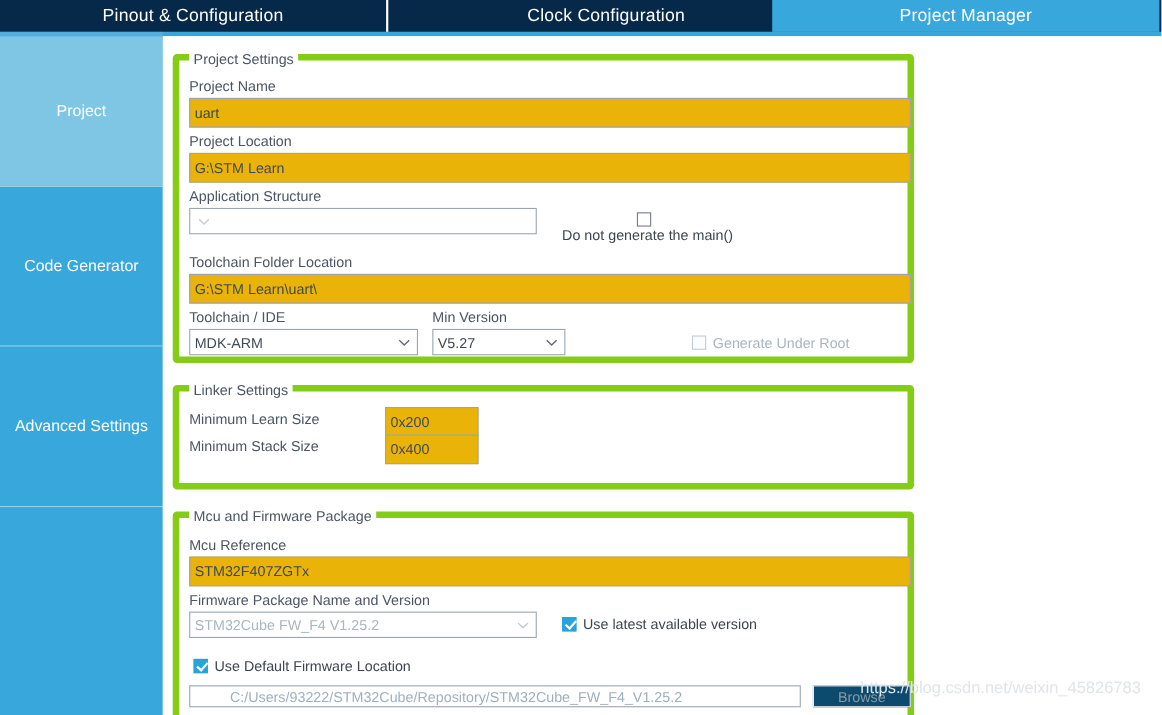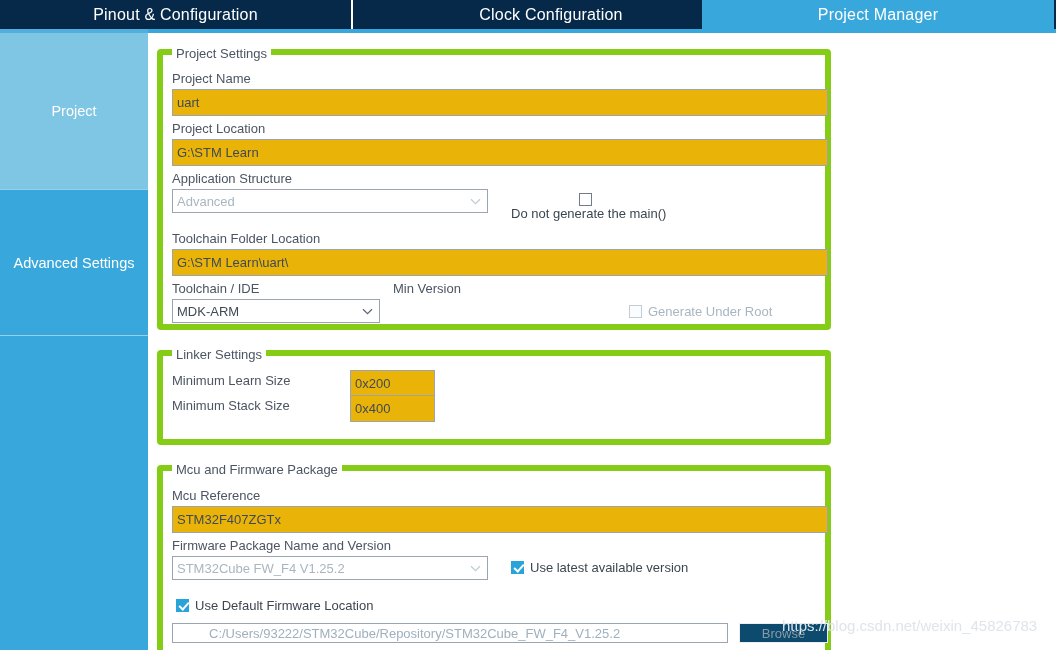--- a/index.html
+++ b/index.html
@@ -71,21 +71,21 @@
     align-items: center;
     justify-content: center;
     color: #ffffff;
     font-size: 14.5px;
     text-align: center;
     user-select: none;
   }
   .side-item .side-label { pointer-events: none; }
   .side-item.selected { background: #7FC6E4; }
   .side-item.divider { border-top: 1px solid #93D0EA; }
-  #side-0 { height: 156px; }
+  #side-0 { height: 136px; }
   #side-1 { height: 145px; }
   #side-2 { height: 146px; }
   #side-3 { height: 170px; }
 
   
   #content {
     position: absolute;
     left: 148px; top: 33px;
     width: 908px; height: 617px;
     background: #ffffff;
@@ -244,20 +244,23 @@
     <span>Project Manager</span>
   </div>
 </div>
 <div id="tabstrip"></div>
 <div id="tabstrip-left"></div>
 
 <div id="sidebar">
   <div class="side-item selected" id="side-0">
     <span class="side-label">Project</span>
   </div>
+  <div class="side-item divider" id="side-1">
+    <span class="side-label">Code Generator</span>
+  </div>
   <div class="side-item divider" id="side-2">
     <span class="side-label">Advanced Settings</span>
   </div>
   <div class="side-item divider" id="side-3">
     <span class="side-label"></span>
   </div>
 </div>
 
 <div id="content">
 
@@ -265,21 +268,20 @@
     <div class="group-title">Project Settings</div>
 
     <div class="field-label" style="left:9px; top:16px;">Project Name</div>
     <input class="txtbox" style="left: 9px; top: 34px; width: 656px;" type="text" value="uart">
 
     <div class="field-label" style="left:9px; top:66px;">Project Location</div>
     <input class="txtbox" style="left: 9px; top: 84px; width: 656px;" type="text" value="G:\STM Learn">
 
     <div class="field-label" style="left:9px; top:116px;">Application Structure</div>
     <div class="combo disabled" style="left:9px; top:134px; width:316px;">
-      <span class="cb-text">Advanced</span>
       <span class="cb-arrow">
         <svg width="11" height="7" viewBox="0 0 11 7" fill="none" stroke="#c2ccd4" stroke-width="1.3">
             <path d="M1 1.3 L5.5 5.6 L10 1.3"></path>
           </svg>
       </span>
     </div>
 
     <div class="chk" style="left:348px; top:138px;flex-direction:column;">
       <span class="box"></span>
       <span>Do not generate the main()</span>
@@ -292,20 +294,28 @@
     <div class="combo" style="left:9px; top:244px; width:208px;">
       <span class="cb-text">MDK-ARM</span>
       <span class="cb-arrow">
         <svg width="11" height="7" viewBox="0 0 11 7" fill="none" stroke="#5d6a77" stroke-width="1.3">
             <path d="M1 1.3 L5.5 5.6 L10 1.3"></path>
           </svg>
       </span>
     </div>
 
     <div class="field-label" style="left:230px; top:226px;">Min Version</div>
+    <div class="combo" style="left:230px; top:244px; width:121px;">
+      <span class="cb-text">V5.27</span>
+      <span class="cb-arrow">
+        <svg width="11" height="7" viewBox="0 0 11 7" fill="none" stroke="#5d6a77" stroke-width="1.3">
+            <path d="M1 1.3 L5.5 5.6 L10 1.3"></path>
+          </svg>
+      </span>
+    </div>
 
     <div class="chk disabled" style="left:466px; top:249px;">
       <span class="box"></span>
       <span>Generate Under Root</span>
     </div>
   </div>
 
   <div class="group" id="grp-linker">
     <div class="group-title">Linker Settings</div>
 

